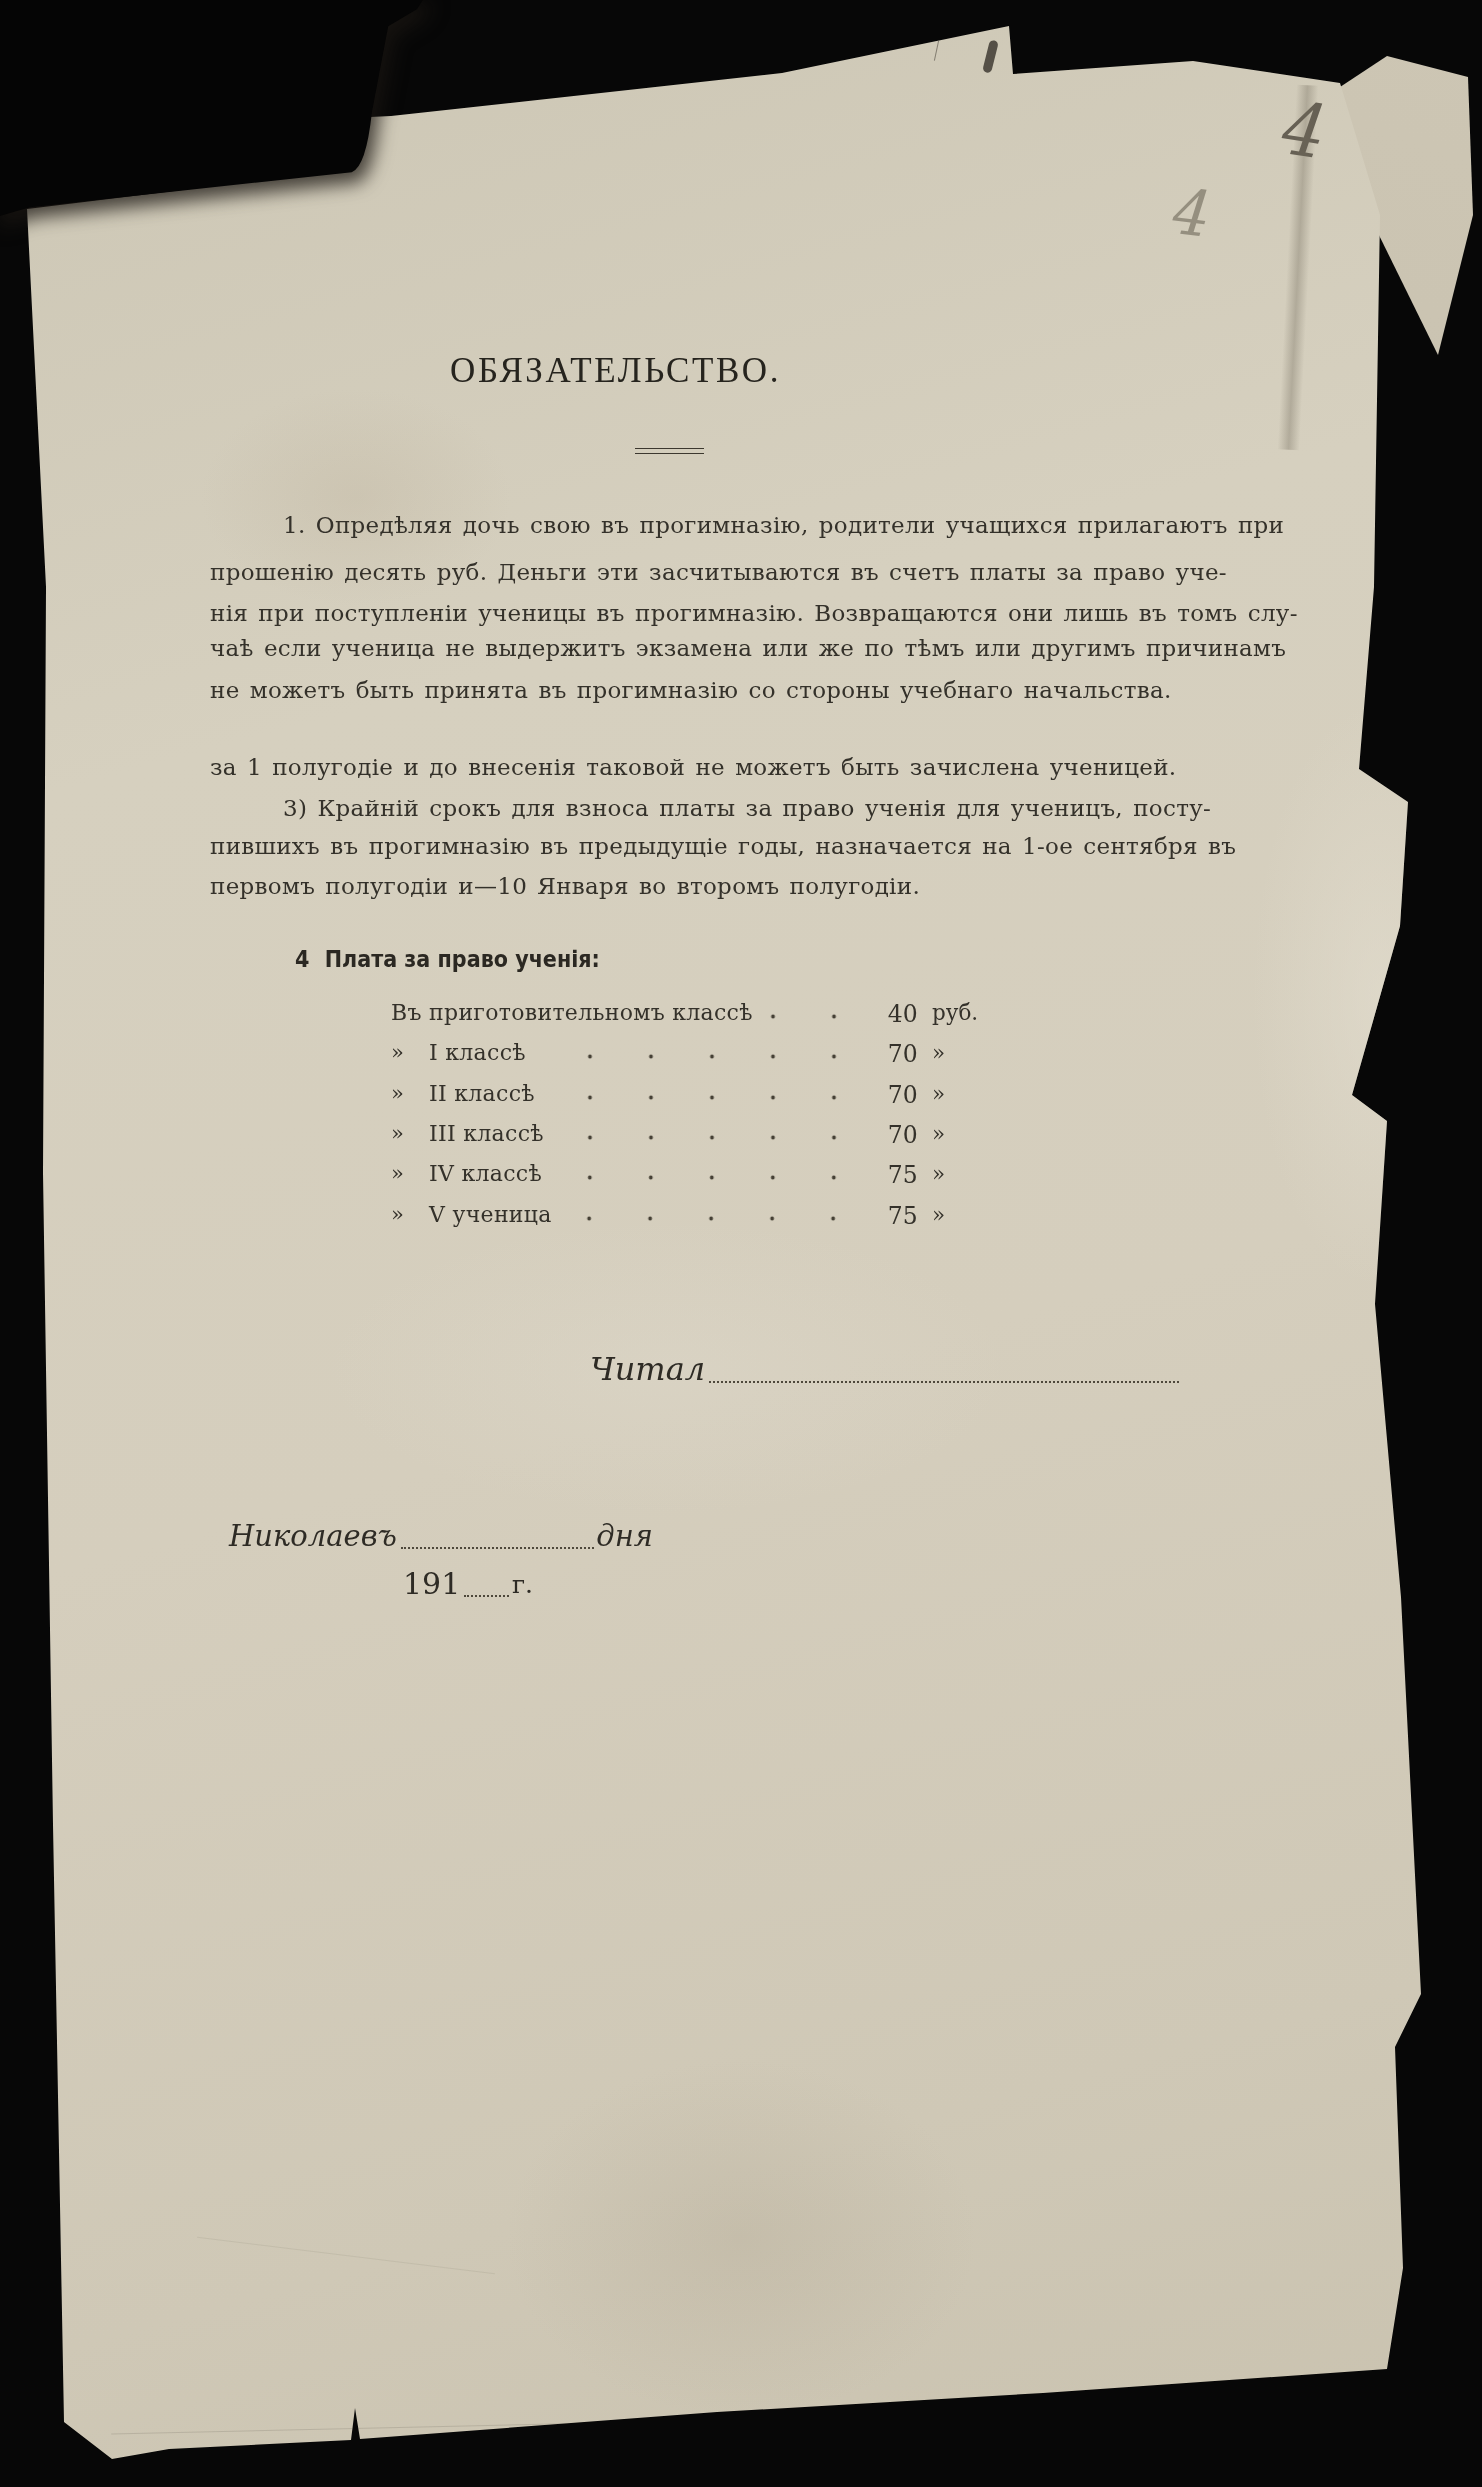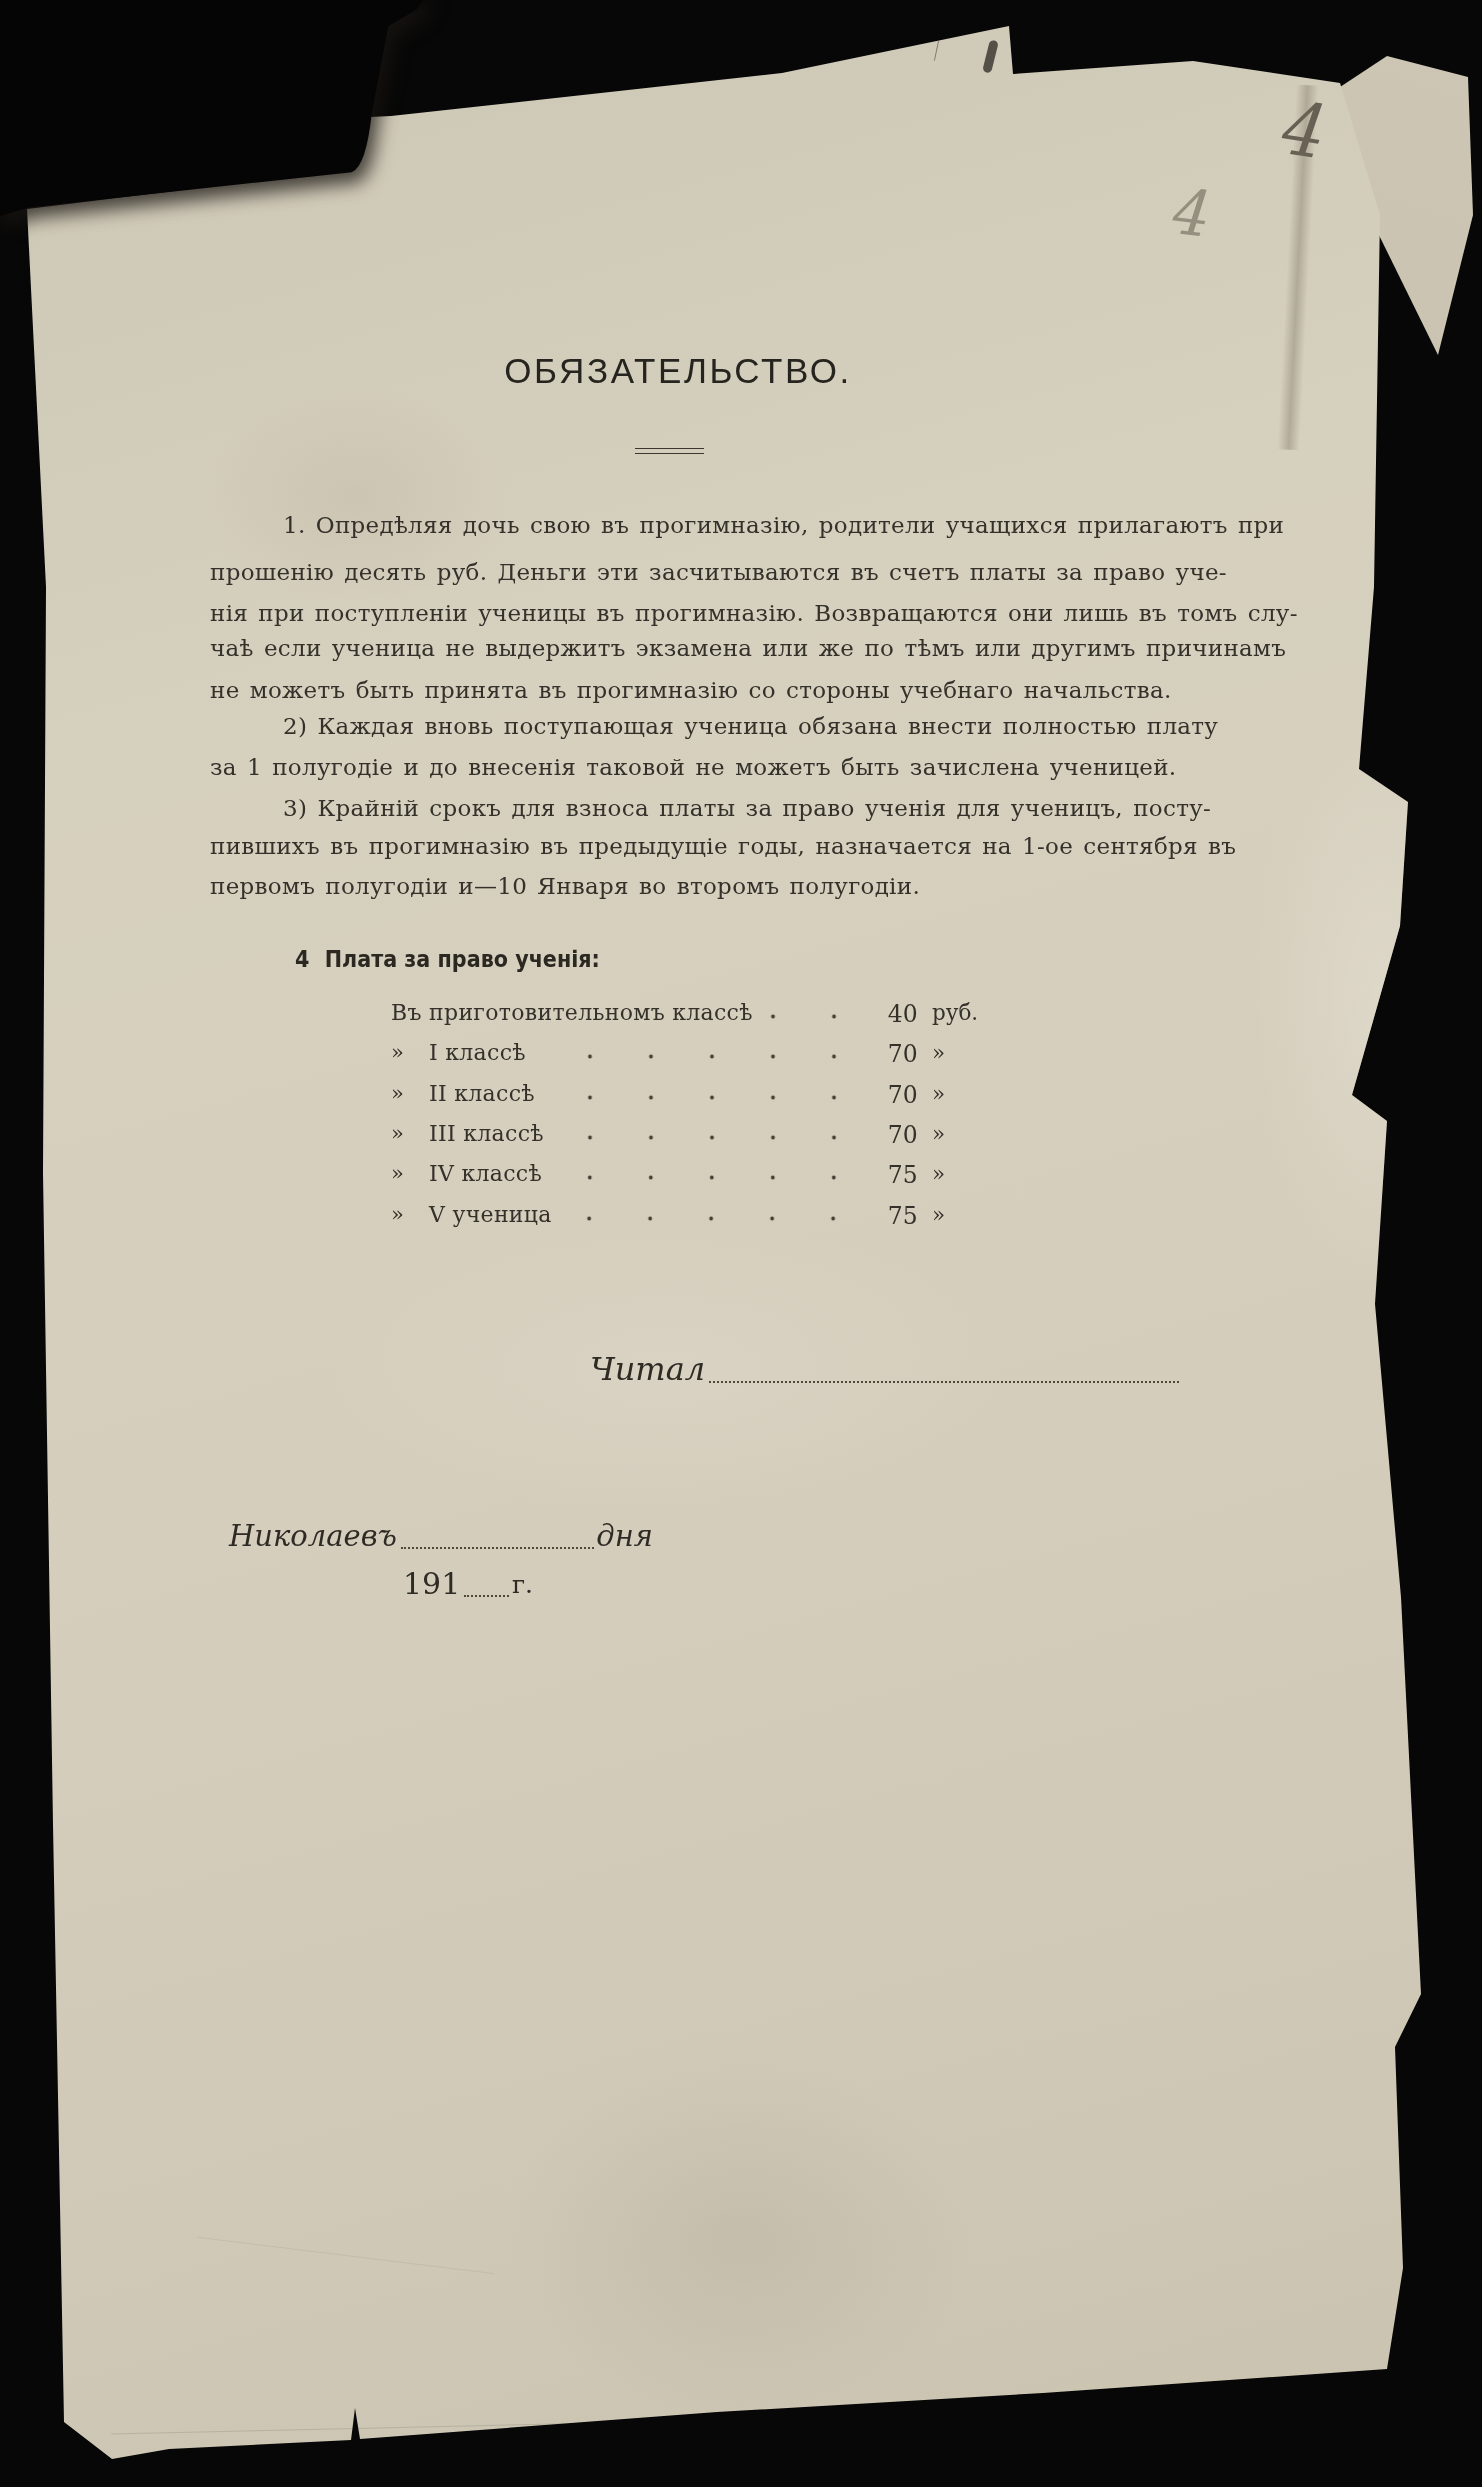--- a/index.html
+++ b/index.html
@@ -41,22 +41,22 @@
     background:#3f3b33;transform:rotate(14deg);opacity:.85;}
   .crack-mark{position:absolute;left:937px;top:31px;width:1.3px;height:30px;
     background:rgba(70,64,54,.55);transform:rotate(12deg);}
   .pencil{position:absolute;font-family:"DejaVu Serif",serif;font-style:italic;line-height:1;}
   .pencil.dark{left:1281px;top:93px;font-size:74px;color:rgba(86,81,70,.88);
     transform:rotate(9deg) scaleX(.9);}
   .pencil.light{left:1172px;top:182px;font-size:63px;color:rgba(134,127,112,.8);
     transform:rotate(7deg) scaleX(.92);}
 
   
-  .title{position:absolute;left:450px;top:348px;width:456px;text-align:center;
-    font-family:Liberation Sans, sans-serif;font-size:35px;letter-spacing:2.6px;
+  .title{position:absolute;left:450px;top:348px;width:456px;
+    font-family:Liberation Serif, serif;font-size:35px;letter-spacing:2.6px;
     color:#26241e;line-height:46px;}
   .divider{position:absolute;left:635px;top:448px;width:69px;height:3.9px;
     border-top:1.3px solid #3c382f;border-bottom:1.3px solid #3c382f;}
 
   .bl{position:absolute;left:210px;width:959px;height:33px;
     font-size:23px;color:#34312a;letter-spacing:0.3px;word-spacing:2.6px;
     text-align:justify;text-align-last:justify;white-space:nowrap;}
   .bl.last{text-align-last:left;}
   .bl.ind{padding-left:73px;width:886px;}
 
@@ -102,21 +102,20 @@
     <div class="crack-mark"></div>
 
     <div class="title">ОБЯЗАТЕЛЬСТВО.</div>
     <div class="divider"></div>
 
     <div class="bl ind" style="top:512px">1. Опредѣляя дочь свою въ прогимназію, родители учащихся прилагаютъ при</div>
     <div class="bl" style="top:559px">прошенію десять руб. Деньги эти засчитываются въ счетъ платы за право уче-</div>
     <div class="bl" style="top:600px">нія при поступленіи ученицы въ прогимназію. Возвращаются они лишь въ томъ слу-</div>
     <div class="bl" style="top:635px">чаѣ если ученица не выдержитъ экзамена или же по тѣмъ или другимъ причинамъ</div>
     <div class="bl last" style="top:677px">не можетъ быть принята въ прогимназію со стороны учебнаго начальства.</div>
-    <div class="bl ind" style="top:713px">2) Каждая вновь поступающая ученица обязана внести полностью плату</div>
     <div class="bl last" style="top:754px">за 1 полугодіе и до внесенія таковой не можетъ быть зачислена ученицей.</div>
     <div class="bl ind" style="top:795px">3) Крайній срокъ для взноса платы за право ученія для ученицъ, посту-</div>
     <div class="bl" style="top:833px">пившихъ въ прогимназію въ предыдущіе годы, назначается на 1-ое сентября въ</div>
     <div class="bl last" style="top:873px">первомъ полугодіи и—10 Января во второмъ полугодіи.</div>
 
     <div class="fees-h">
       <span class="num">4</span><span>Плата за право ученія:</span>
     </div>
 
     <div class="frow r0" style="top:1000px">

